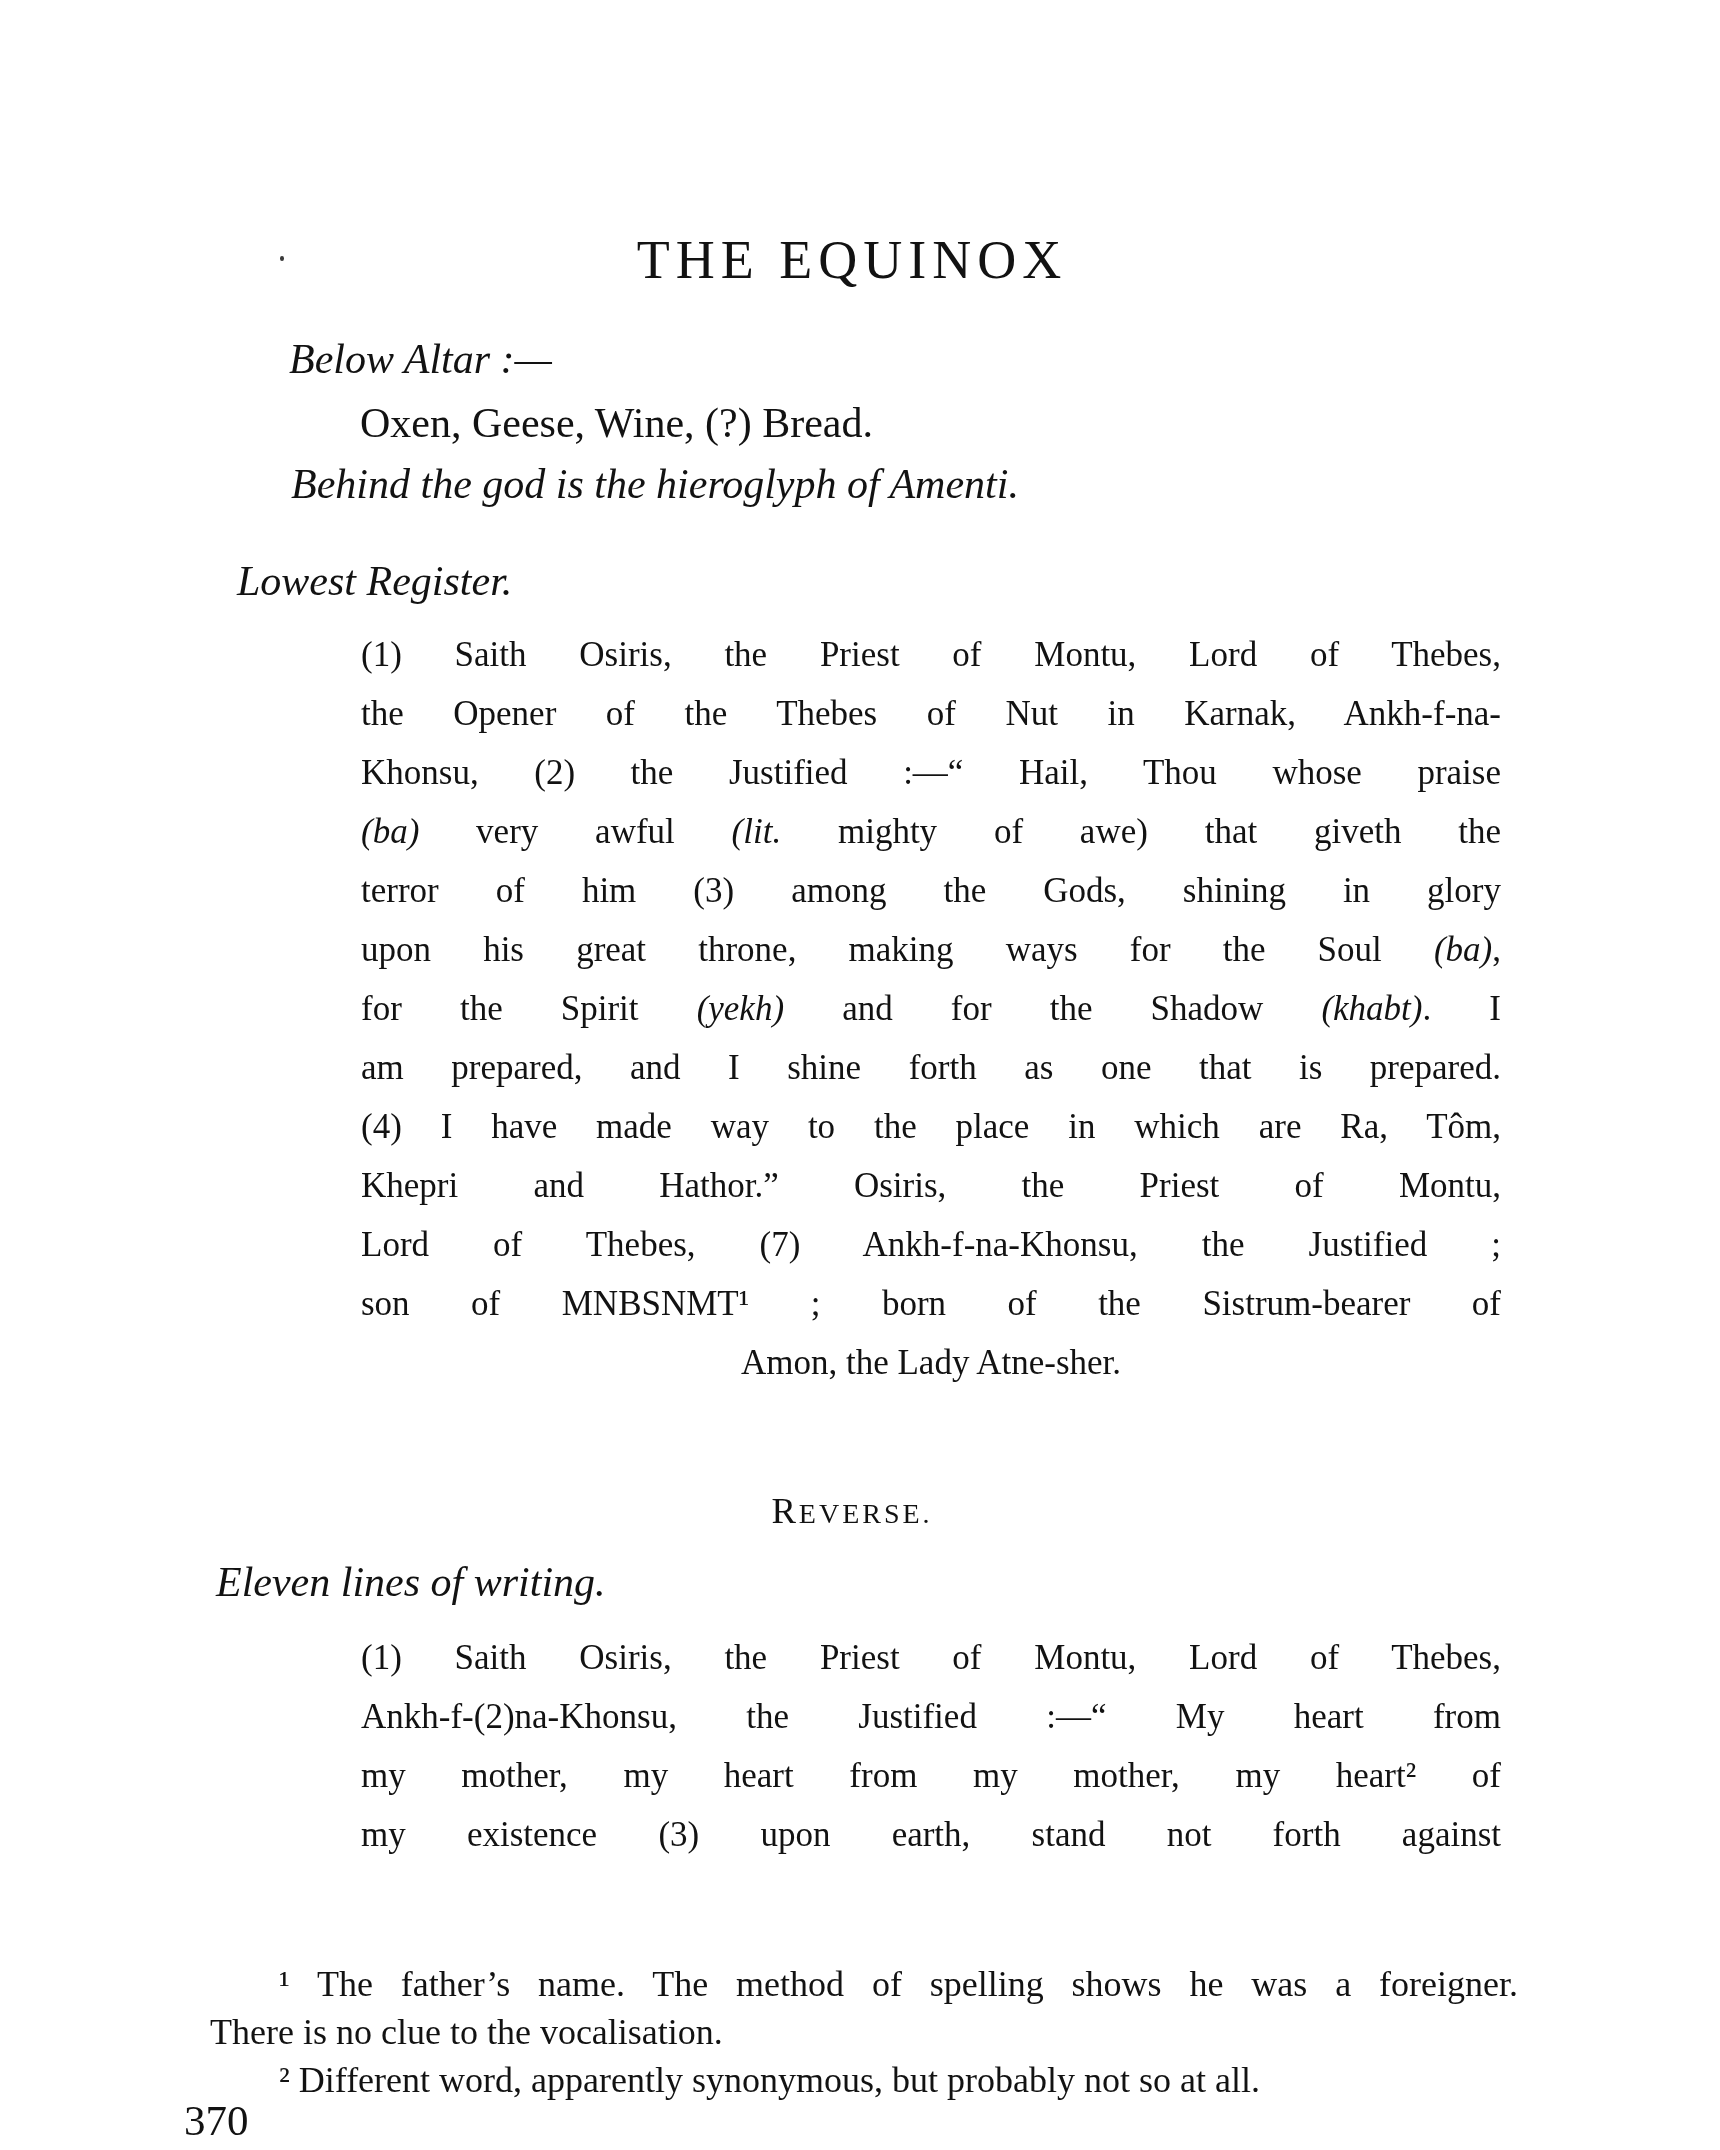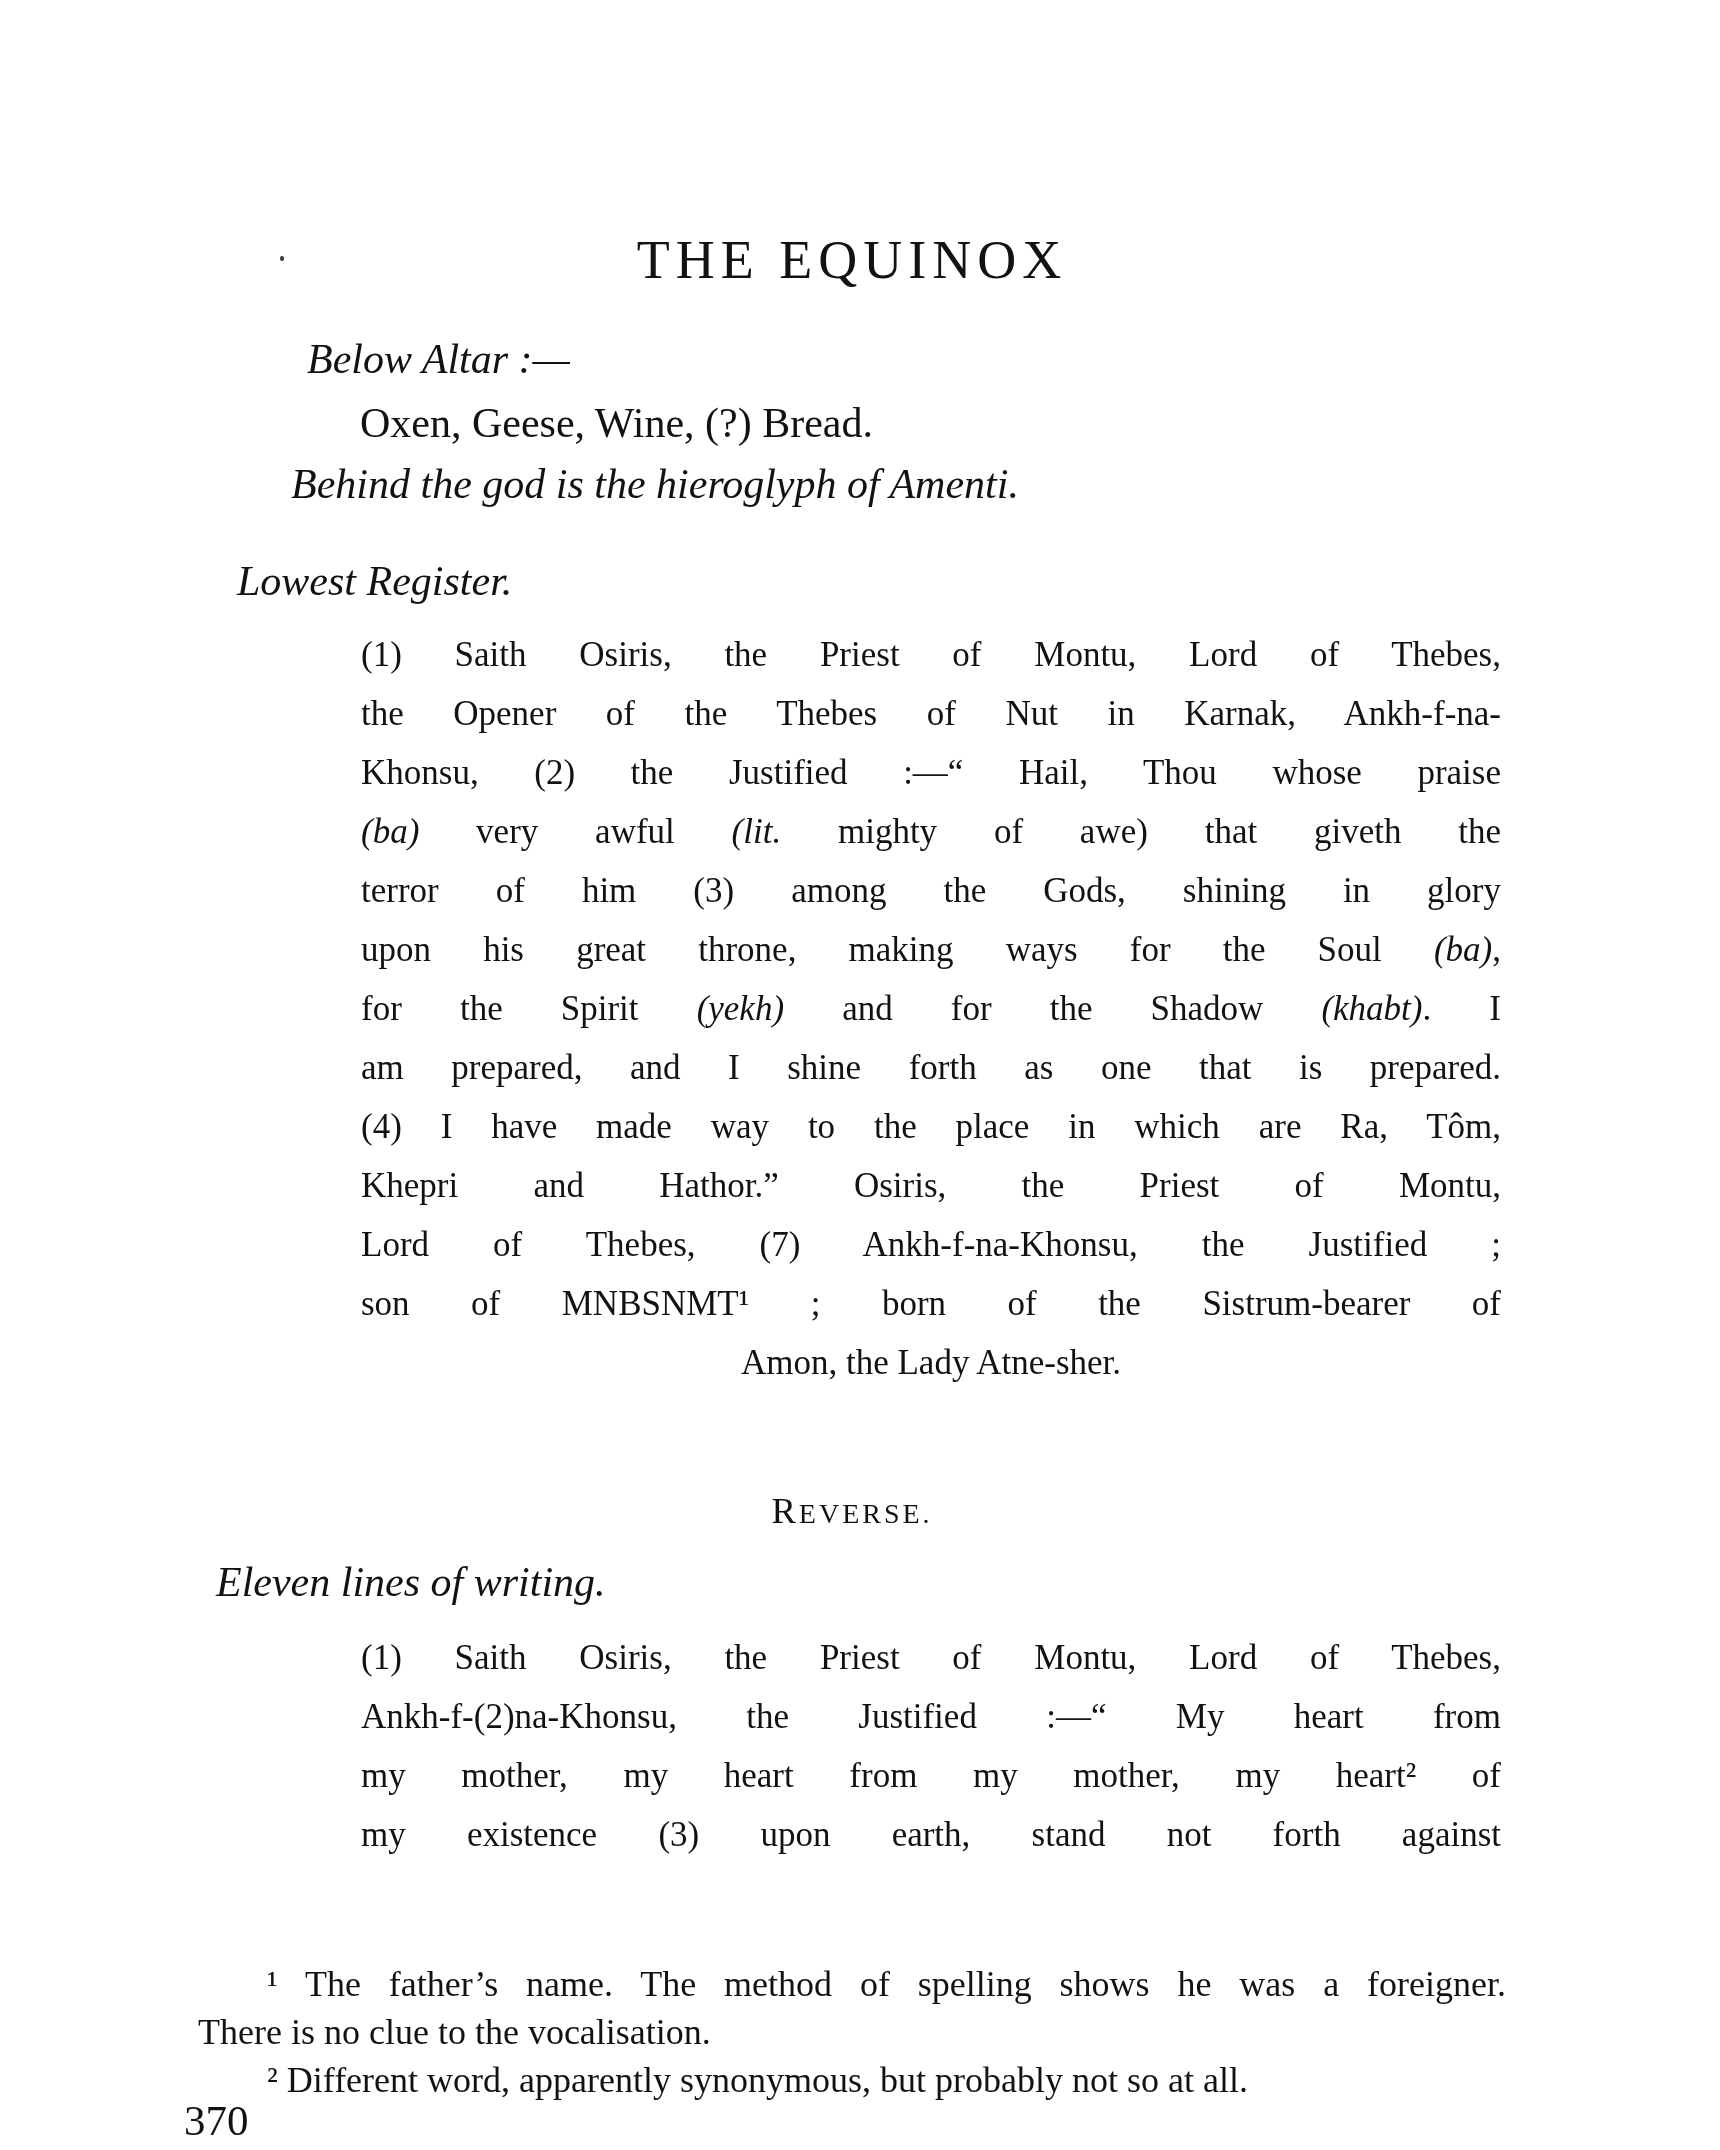--- a/index.html
+++ b/index.html
@@ -52,21 +52,21 @@
     position: absolute;
     left: 198px; top: 1489px; width: 1308px;
     text-align: center;
     font-size: 28px;
     letter-spacing: 3px;
     white-space: nowrap;
   }
   .reverse-heading::first-letter { font-size: 131%; }
 
   
-  .footnotes { position: absolute; left: 198px; top: 1960px; width: 1308px; }
+  .footnotes { position: absolute; left: 210px; top: 1960px; width: 1308px; }
   .fn {
     font-size: 36px;
     height: 48px;
     line-height: 48px;
     white-space: normal;
   }
   .fn-indent { margin-left: 69px; }
   .fn-just { text-align: justify; text-align-last: justify; }
 
   
@@ -78,21 +78,21 @@
 </style>
 </head>
 <body>
 
 <div class="page">
 
   <span class="speck"></span>
 
   <div class="title">THE EQUINOX</div>
 
-  <div class="hline italic" style="left:307px; top:335px;text-align:right;">Below Altar :—</div>
+  <div class="hline italic" style="left:289px; top:335px;text-align:right;">Below Altar :—</div>
 
   <div class="hline" style="left:360px; top:399px;">Oxen, Geese, Wine, (?) Bread.</div>
 
   <div class="hline italic" style="left:291px; top:460px;">Behind the god is the hieroglyph of Amenti.</div>
 
   <div class="hline italic" style="left:216px; top:557px;margin-left:21px;">Lowest Register.</div>
 
   <div class="para" style="left:353px; top:625px;">
     <div class="pl jl">(1) Saith Osiris, the Priest of Montu, Lord of Thebes,</div>
     <div class="pl jl">the Opener of the Thebes of Nut in Karnak, Ankh-f-na-</div>

